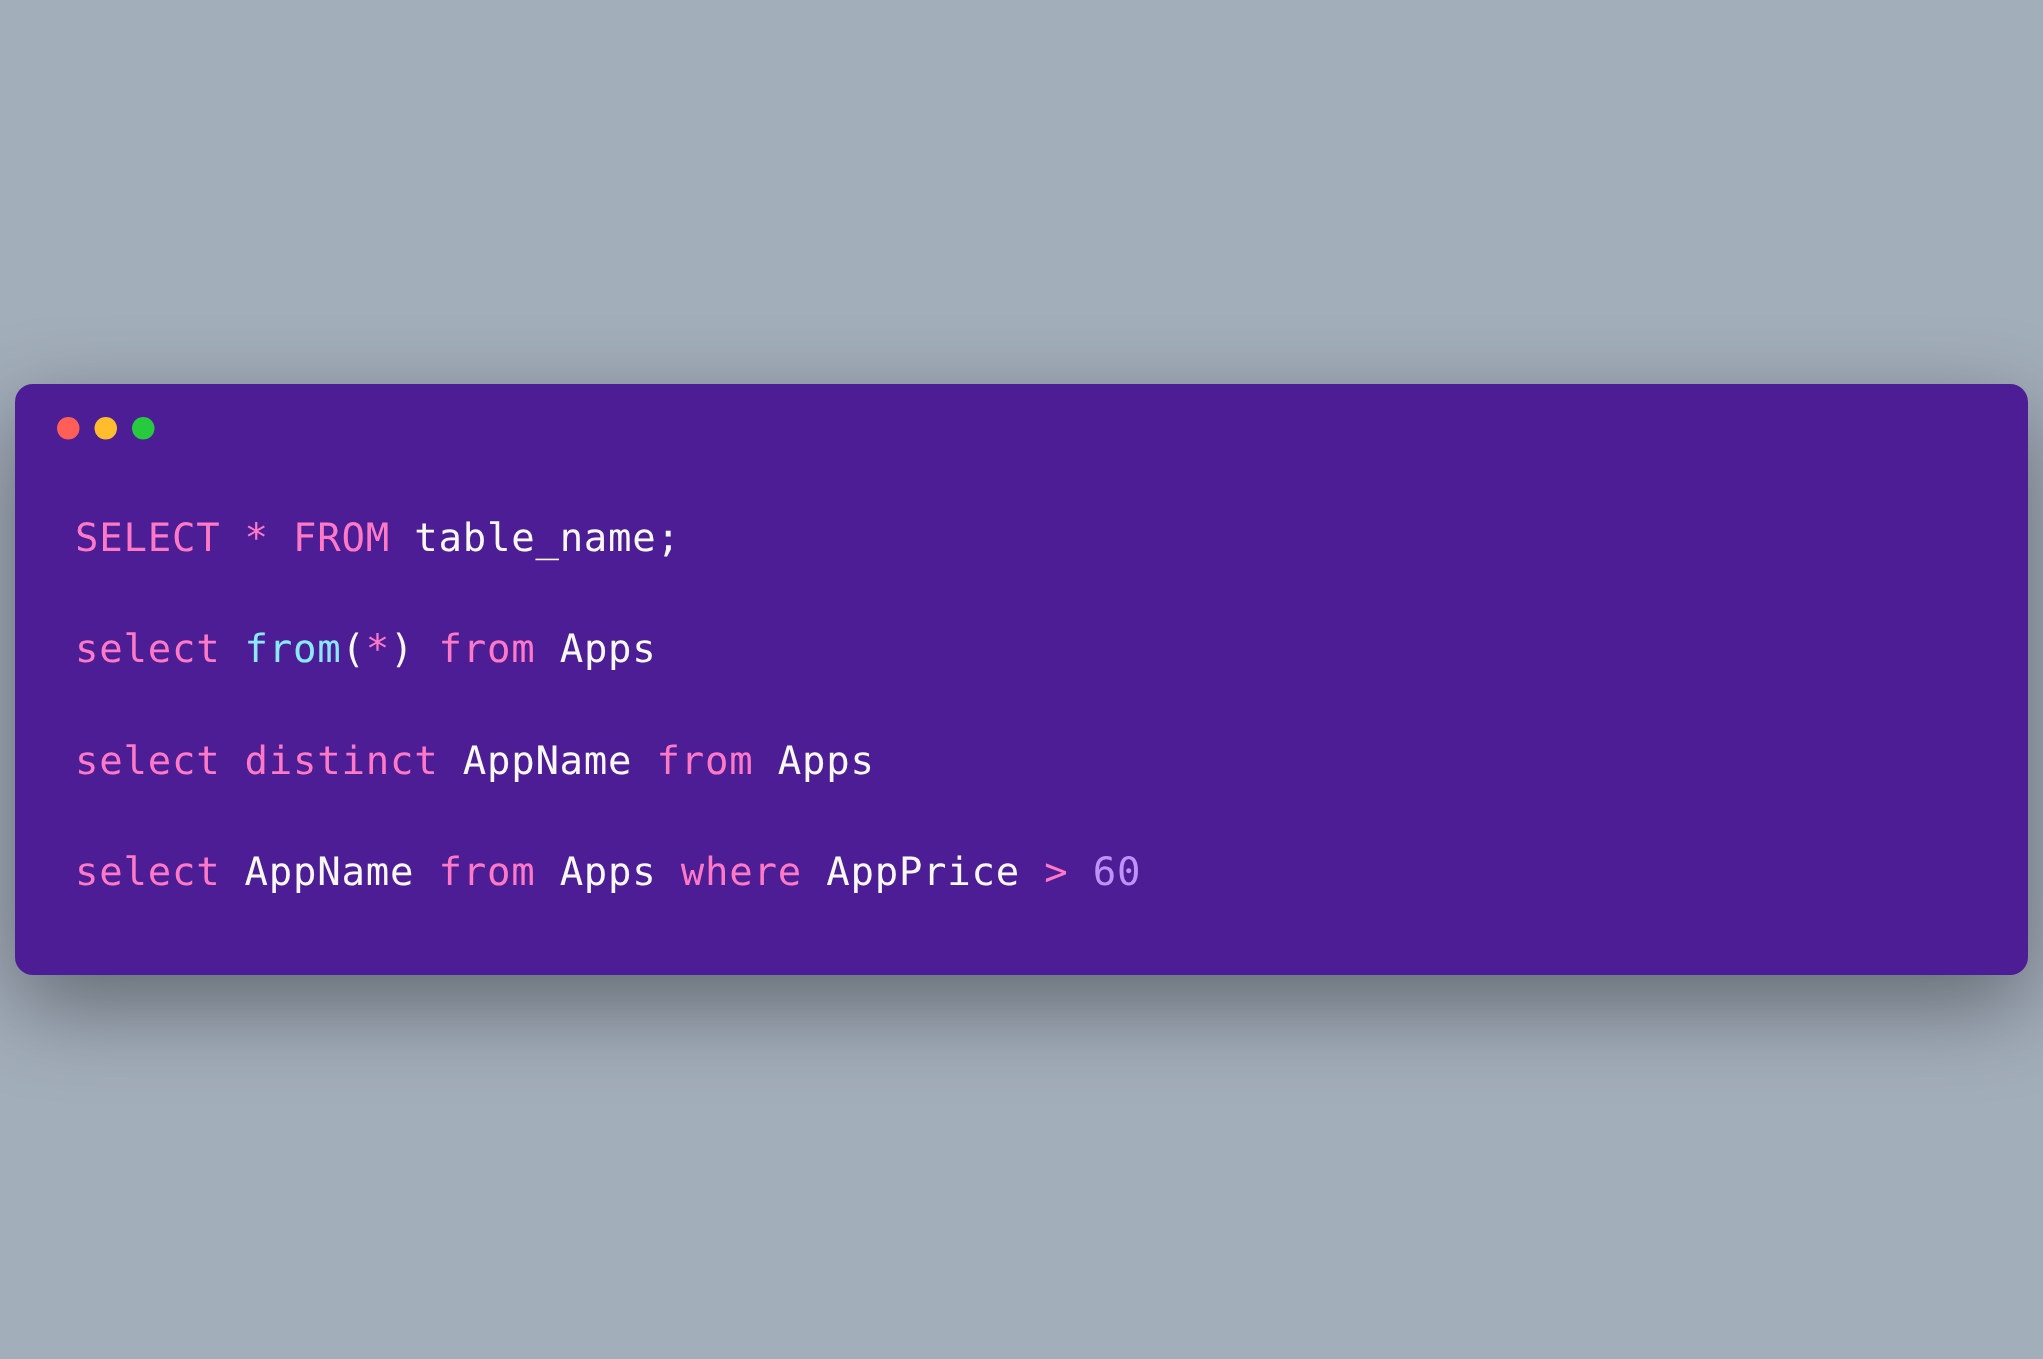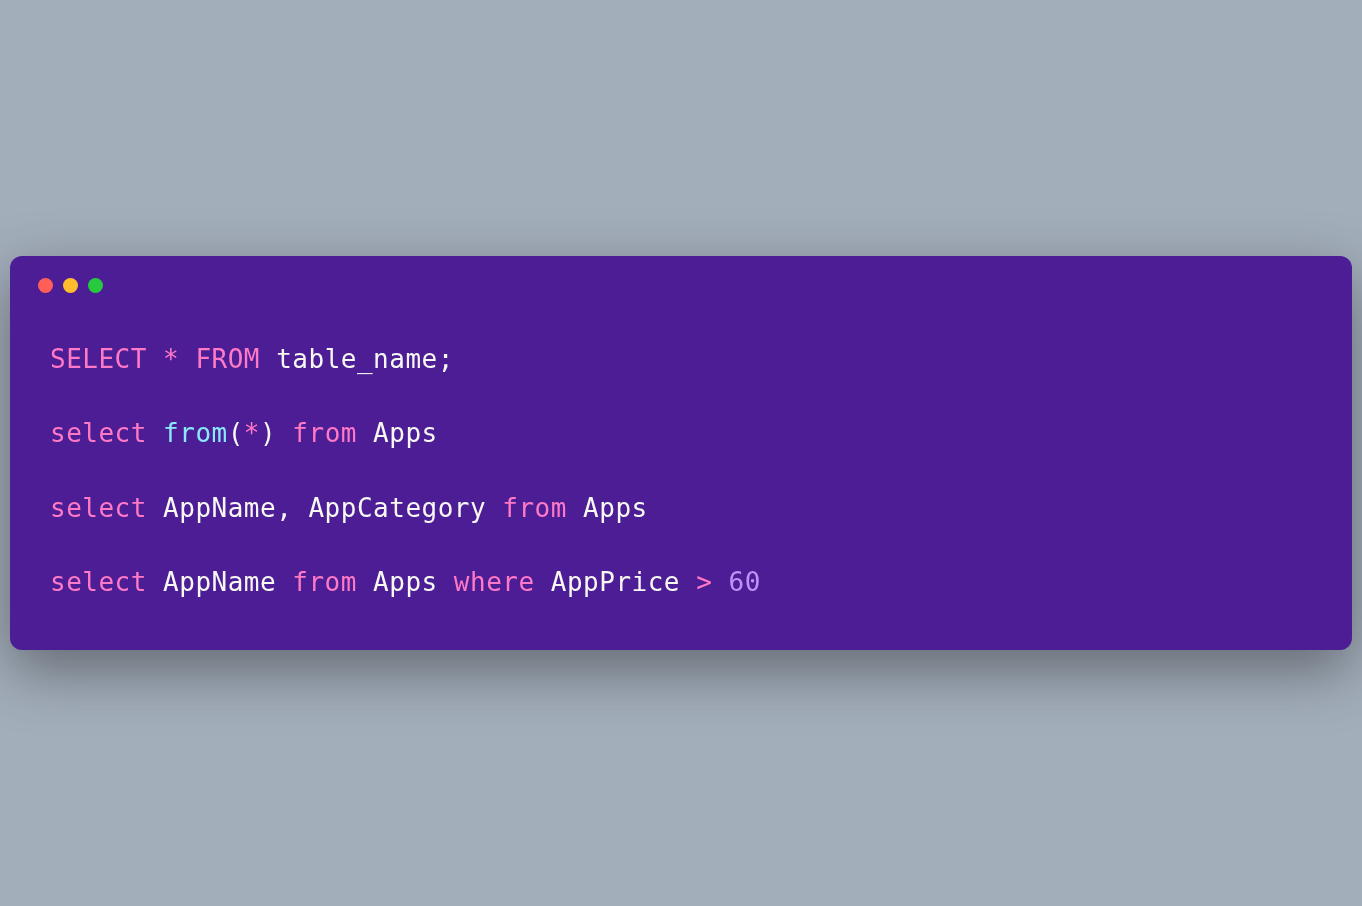--- a/index.html
+++ b/index.html
@@ -95,16 +95,16 @@
 
 <div class="code-window">
   <div class="window-controls">
     <div class="control-dot control-close"></div>
     <div class="control-dot control-minimize"></div>
     <div class="control-dot control-maximize"></div>
   </div>
   <div class="code-content" id="code-content">
   <div class="code-line"><span class="kw">SELECT</span><span class="txt"> </span><span class="op">*</span><span class="txt"> </span><span class="kw">FROM</span><span class="txt"> table_name;</span></div>
       <div class="code-line"><span class="kw">select</span><span class="txt"> </span><span class="fn">from</span><span class="txt">(</span><span class="op">*</span><span class="txt">) </span><span class="kw">from</span><span class="txt"> Apps</span></div>
-      <div class="code-line"><span class="kw">select</span><span class="txt"> AppName, AppCategory </span><span class="kw">from</span><span class="txt"> Apps</span></div>
+      <div class="code-line"><span class="kw">select</span><span class="txt"> </span><span class="kw">distinct</span><span class="txt"> AppName </span><span class="kw">from</span><span class="txt"> Apps</span></div>
       <div class="code-line"><span class="kw">select</span><span class="txt"> AppName </span><span class="kw">from</span><span class="txt"> Apps </span><span class="kw">where</span><span class="txt"> AppPrice </span><span class="op">&gt;</span><span class="txt"> </span><span class="num">60</span></div>
     </div>
 </div>
 
 </body></html>

